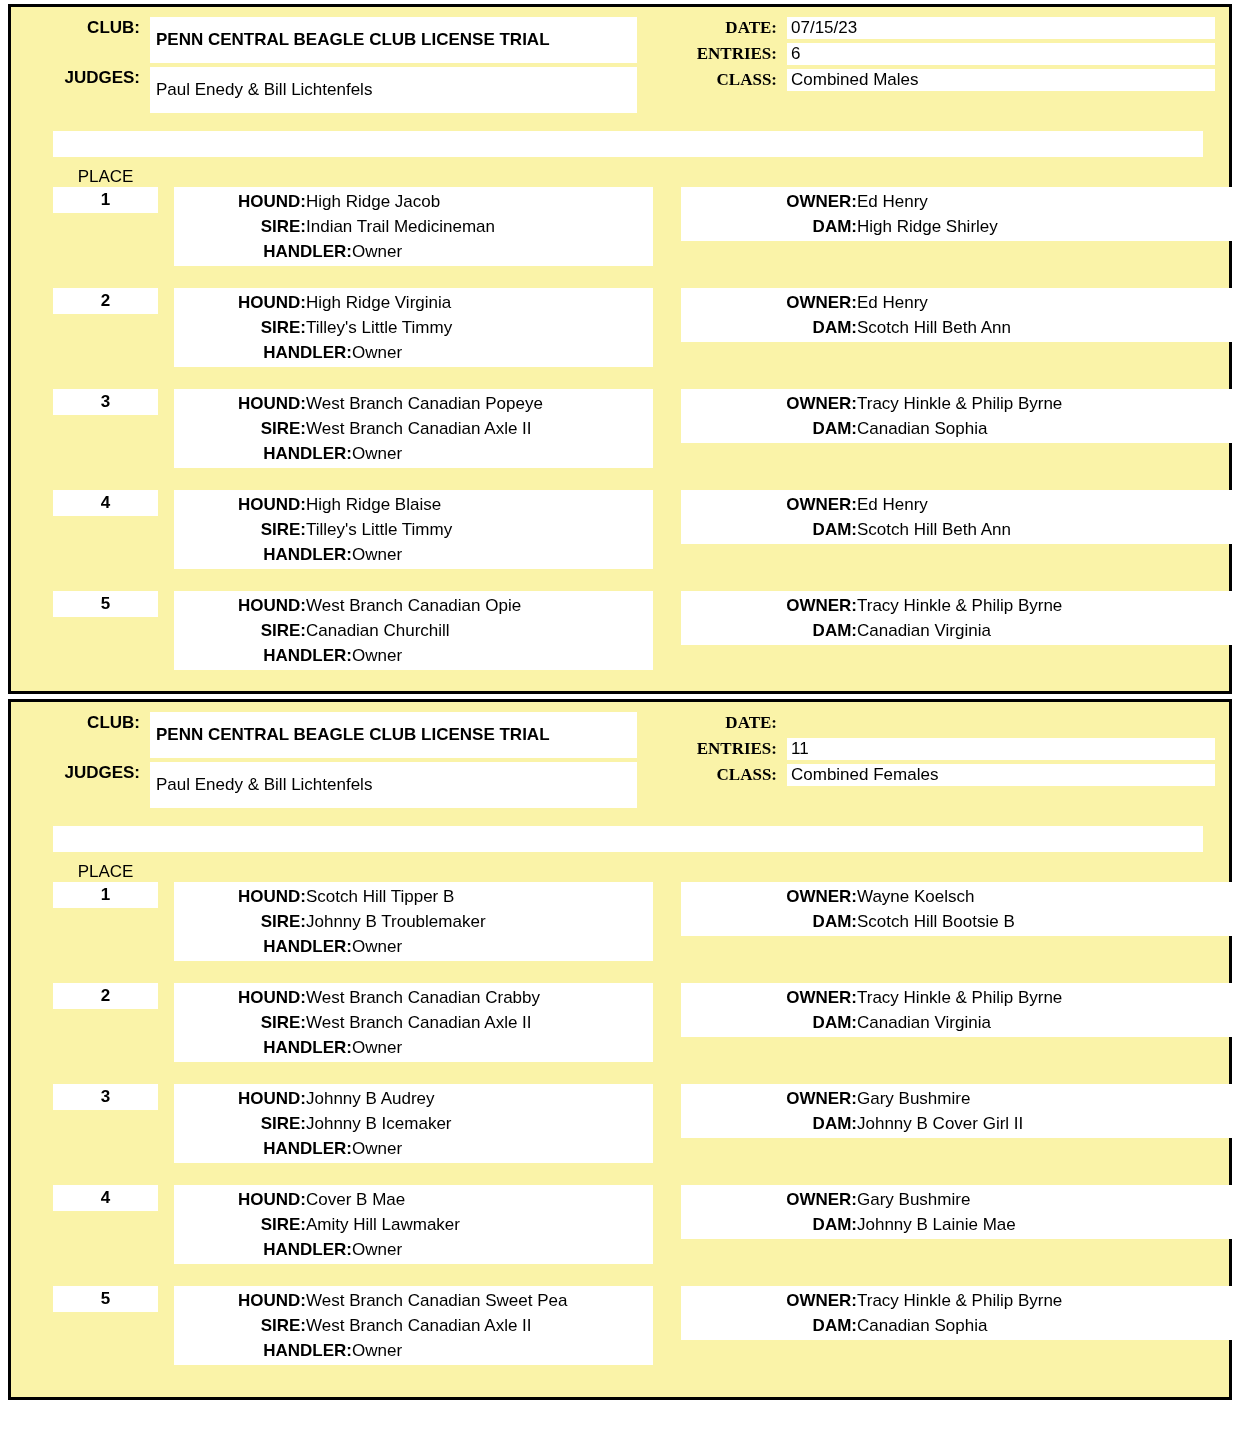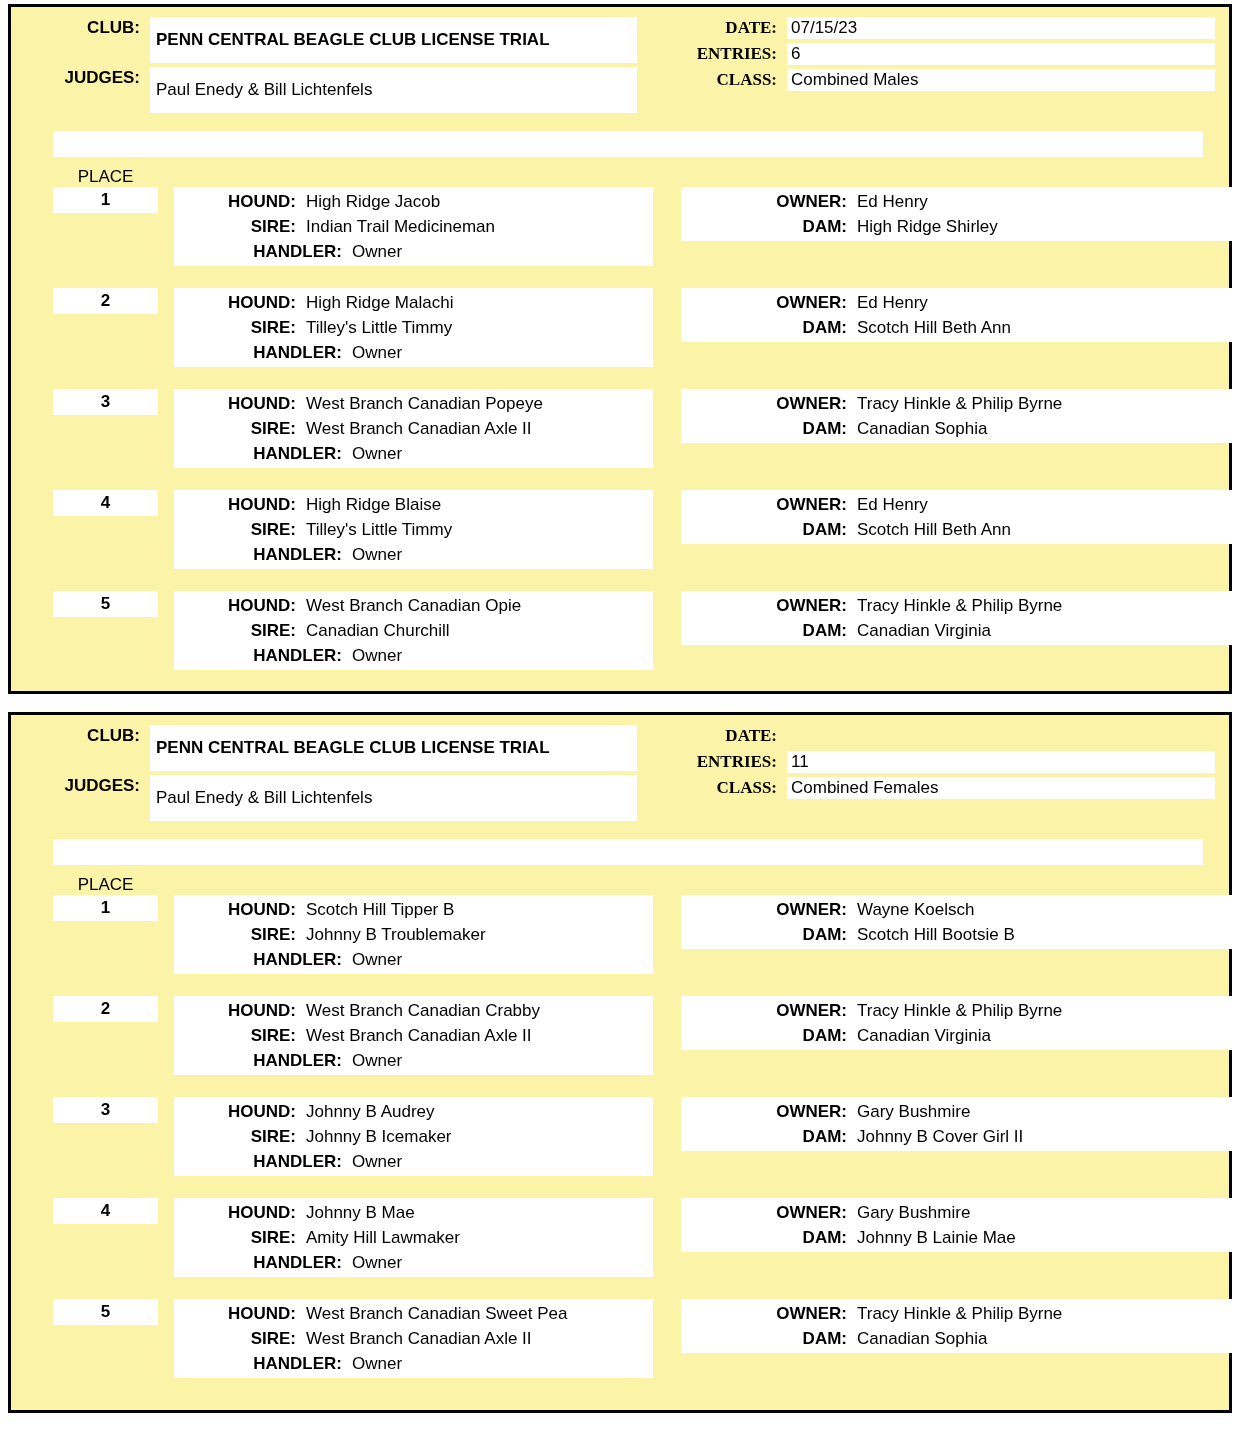--- a/index.html
+++ b/index.html
@@ -13,21 +13,21 @@
     font-family: "Liberation Sans", sans-serif;
     color: #000000;
     overflow: hidden;
   }
   .page {
     width: 1240px;
     height: 1214px;
     background: #ffffff;
     display: flex;
     flex-direction: column;
-    gap: 18px;
+    gap: 5px;
     box-sizing: border-box;
     padding: 4px 8px 4px 8px;
   }
   .sheet {
     border: 3px solid #000000;
     background: #faf3a8;
     box-sizing: border-box;
     position: relative;
     padding: 10px 14px 10px 14px;
   }
@@ -132,21 +132,21 @@
   }
   .fld {
     display: flex;
     flex-direction: row;
     line-height: 25px;
     font-size: 17px;
   }
   .fld-lbl {
     font-weight: bold;
     text-align: right;
-    padding-right: 10px;
+    padding-right: 0;
     box-sizing: border-box;
     white-space: nowrap;
   }
   .entry-left .fld-lbl { width: 132px; }
   .entry-right .fld-lbl { width: 142px; margin-left: 34px; }
   .fld-val { white-space: nowrap; }
 
   
   .handler-row {
     background: #faf3a8;
@@ -221,21 +221,21 @@
           <div class="fld-val">High Ridge Shirley</div>
         </div>
       </div>
     </div>
 
     <div class="entry">
       <div class="place-box">2</div>
       <div class="entry-left">
         <div class="fld">
           <div class="fld-lbl">HOUND:</div>
-          <div class="fld-val">High Ridge Malachi</div>
+          <div class="fld-val">High Ridge Virginia</div>
         </div>
         <div class="fld">
           <div class="fld-lbl">SIRE:</div>
           <div class="fld-val">Tilley's Little Timmy</div>
         </div>
         <div class="fld handler-row">
           <div class="fld-lbl">HANDLER:</div>
           <div class="fld-val">Owner</div>
         </div>
       </div>
@@ -451,21 +451,21 @@
           <div class="fld-val">Johnny B Cover Girl II</div>
         </div>
       </div>
     </div>
 
     <div class="entry">
       <div class="place-box">4</div>
       <div class="entry-left">
         <div class="fld">
           <div class="fld-lbl">HOUND:</div>
-          <div class="fld-val">Johnny B Mae</div>
+          <div class="fld-val">Cover B Mae</div>
         </div>
         <div class="fld">
           <div class="fld-lbl">SIRE:</div>
           <div class="fld-val">Amity Hill Lawmaker</div>
         </div>
         <div class="fld handler-row">
           <div class="fld-lbl">HANDLER:</div>
           <div class="fld-val">Owner</div>
         </div>
       </div>

